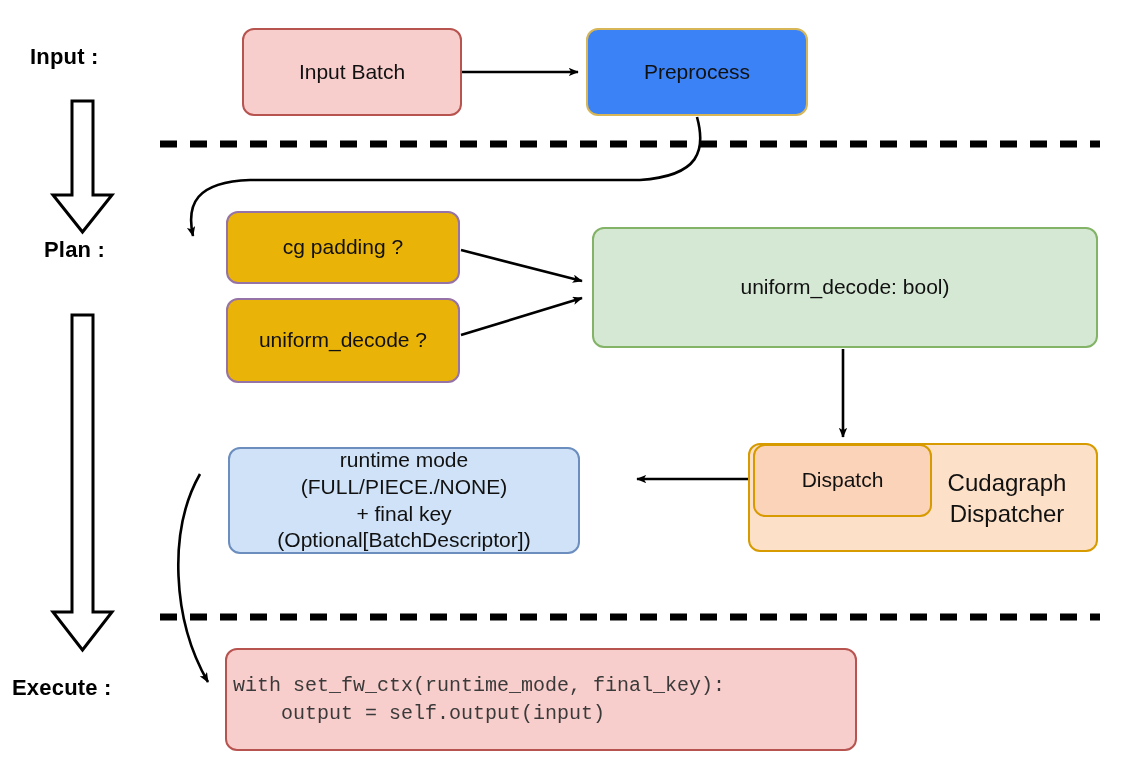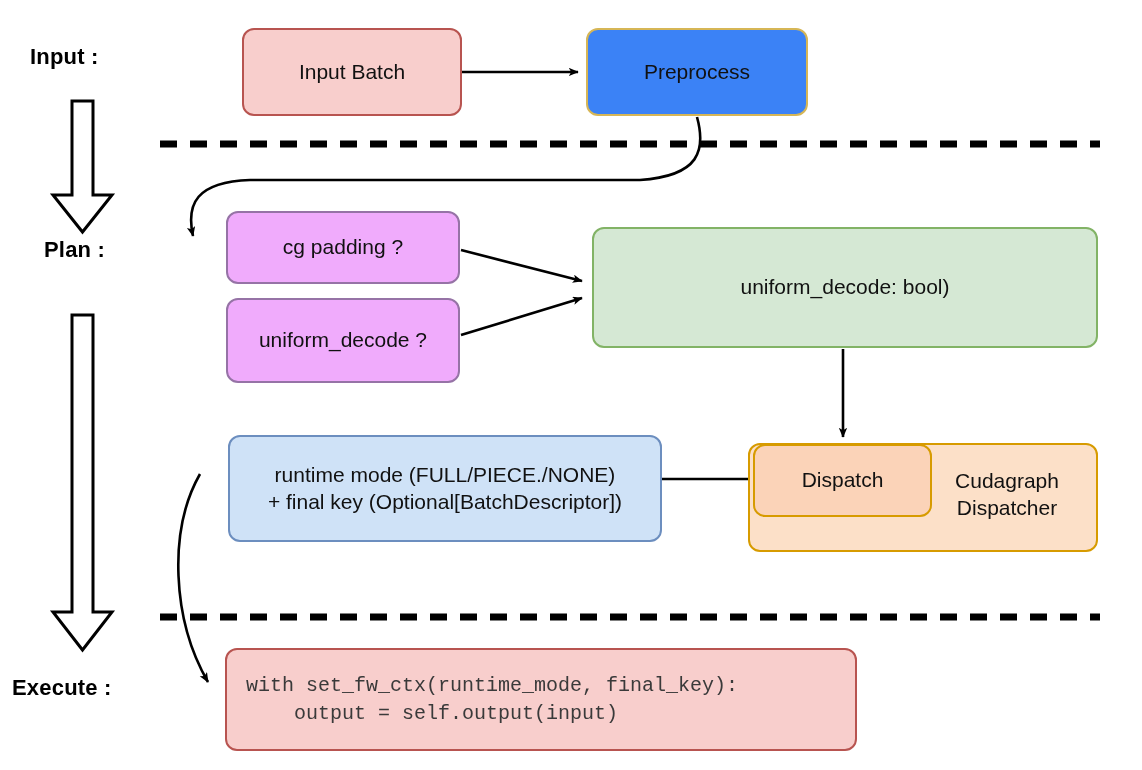--- a/index.html
+++ b/index.html
@@ -43,48 +43,48 @@
     align-items: center;
     justify-content: center;
     text-align: center;
     font-size: 21px;
     line-height: 1.28;
     color: #111111;
     padding: 4px 10px;
   }
   .node-input-batch   { background: #f8cecc; border-color: #b85450; }
   .node-preprocess    { background: #3b82f6; border-color: #d6b656; }
-  .node-cond          { background: #f0abfc; border-color: #9673a6; }
+  .node-cond          { background: #eab308; border-color: #9673a6; }
   .node-initkey       { background: #d5e8d4; border-color: #82b366; }
   .node-dispatcher    { background: #fce0c8; border-color: #d79b00; }
   .node-dispatch      { background: #fbd3b8; border-color: #d79b00; }
   .node-runtime       { background: #cfe2f7; border-color: #6c8ebf; }
   .node-code          { background: #f8cecc; border-color: #b85450; }
   .node-code {
     font-family: "Liberation Mono", "DejaVu Sans Mono", monospace;
     font-size: 20px;
     line-height: 1.4;
     justify-content: flex-start;
     text-align: left;
     color: #3a3a3a;
     white-space: pre;
-    padding-left: 19px;
+    padding-left: 6px;
   }
   .node-dispatcher {
     align-items: flex-start;
     justify-content: flex-end;
     padding: 0;
   }
   .dispatcher-label {
     position: absolute;
     right: 14px;
     top: 22px;
     width: 150px;
     text-align: center;
-    font-size: 21px;
+    font-size: 24px;
     line-height: 1.3;
     color: #111111;
   }
   .big-arrow {
     position: absolute;
   }
   .code-line { display: block; }
 </style>
 </head>
 <body>
@@ -171,21 +171,21 @@
     <div class="dispatcher-label">
       <span>Cudagraph</span><br>
       <span>Dispatcher</span>
     </div>
   </div>
 
   <div class="node node-dispatch" style="left:753px; top:444px; width:179px; height:73px;text-align:center;">
     <span>Dispatch</span>
   </div>
 
-  <div class="node node-runtime" style="left:228px; top:435px; width:434px; height:107px; flex-direction:column;align-items:center;">
+  <div class="node node-runtime" style="left:228px; top:447px; width:352px; height:107px; flex-direction:column;align-items:center;">
     <span>runtime mode (FULL/PIECE./NONE)</span>
     <span>+ final key (Optional[BatchDescriptor])</span>
   </div>
 
   <div class="node node-code" style="left:225px; top:648px; width:632px; height:103px; flex-direction:column; align-items:flex-start; justify-content:center;">
     <span class="code-line">with set_fw_ctx(runtime_mode, final_key):</span>
     <span class="code-line">    output = self.output(input)</span>
   </div>
 
 </div>

